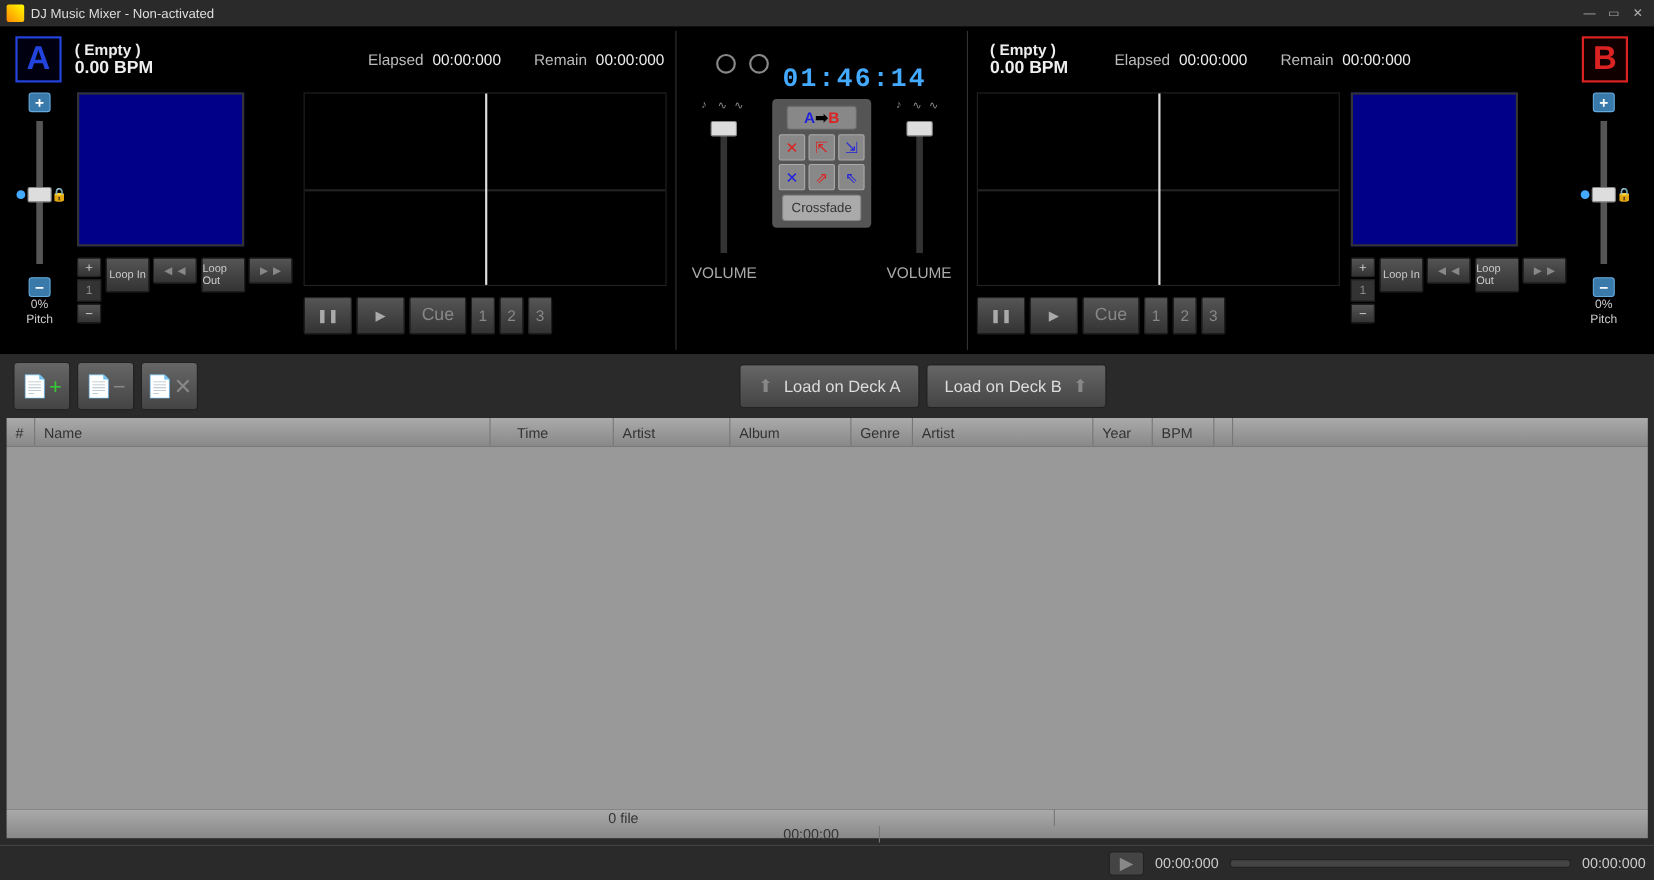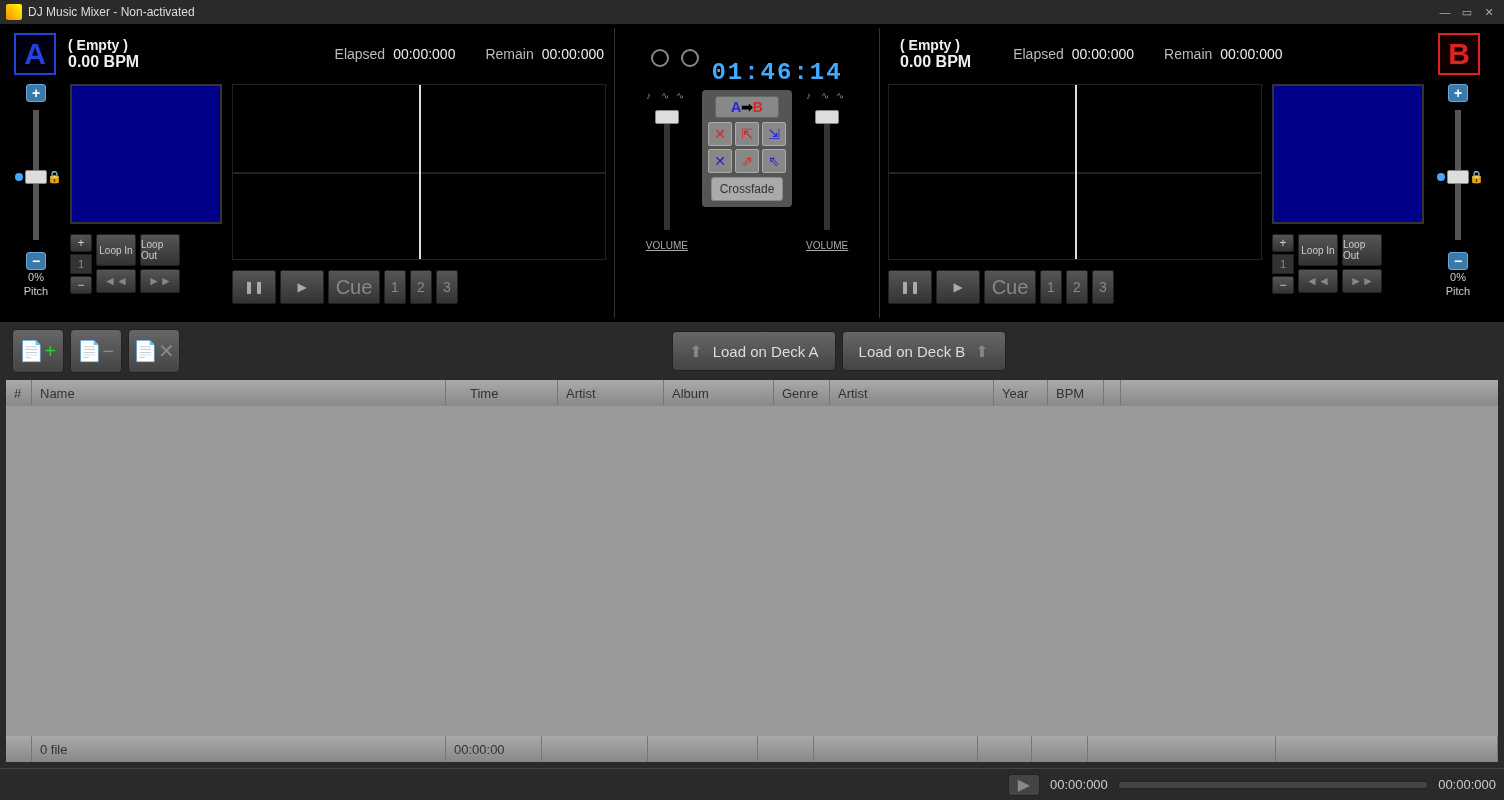--- a/index.html
+++ b/index.html
@@ -37,41 +37,41 @@
 .pitch-label { font-size: 11px; color: #ccc; text-align: center; line-height: 14px; }
 
 .deck-display { width: 152px; height: 140px; background: #000088; border: 2px solid #333; }
 .waveform { flex: 1; height: 140px; background: #000; border: 1px solid #222; position: relative; }
 .waveform-line { position: absolute; left: 50%; top: 0; bottom: 0; width: 2px; background: #ddd; }
 .waveform-mid { position: absolute; left: 0; right: 0; top: 50%; height: 2px; background: #222; }
 
 .deck-controls { display: flex; gap: 4px; margin-top: 6px; flex-wrap: wrap; align-items: flex-start; }
 .ctrl-btn { background: linear-gradient(#555, #333); border: 1px solid #222; color: #aaa; height: 34px; display: flex; align-items: center; justify-content: center; cursor: pointer; font-size: 12px; padding: 0 6px; border-radius: 2px; }
 .ctrl-btn.wide { width: 44px; height: 34px; }
-.ctrl-btn.cue { width: 52px; font-size: 20px; color: #888; text-align: center; }
+.ctrl-btn.cue { width: 52px; font-size: 16px; color: #888; text-align: center; }
 .ctrl-btn.num { width: 22px; font-size: 14px; color: #888; }
-.loop-col { display: flex; flex-direction: column; gap: 3px; }
+.loop-col { display: flex; flex-direction: row; gap: 3px; }
 .loop-btn { width: 40px; height: 32px; background: linear-gradient(#555,#333); border: 1px solid #222; color: #ccc; font-size: 10px; display: flex; flex-direction: column; align-items: center; justify-content: center; line-height: 11px; cursor: pointer; border-radius: 2px; }
 .loop-nav { width: 40px; height: 24px; background: linear-gradient(#555,#333); border: 1px solid #222; color: #888; font-size: 12px; display: flex; align-items: center; justify-content: center; cursor: pointer; border-radius: 2px; }
 .stepper { display: flex; flex-direction: column; gap: 2px; }
 .stepper-btn { width: 22px; height: 18px; background: linear-gradient(#555,#333); border: 1px solid #222; color: #ccc; font-size: 12px; text-align: center; line-height: 16px; cursor: pointer; border-radius: 2px; }
 .stepper-val { width: 22px; height: 20px; background: #333; border: 1px solid #222; color: #888; font-size: 11px; text-align: center; line-height: 18px; }
 
 
 .center-mixer { width: 266px; display: flex; flex-direction: column; align-items: center; border-left: 1px solid #333; border-right: 1px solid #333; padding: 4px 8px; }
 .clock-row { display: flex; align-items: center; gap: 12px; height: 52px; }
 .clock-icon { width: 18px; height: 18px; border: 2px solid #888; border-radius: 50%; position: relative; cursor: pointer; }
 .clock-time { font-family: 'Courier New', monospace; font-size: 24px; color: #4af; font-weight: bold; letter-spacing: 2px; margin-top: 28px; }
 .mixer-body { display: flex; gap: 14px; margin-top: 6px; align-items: flex-start; }
 .vol-col { display: flex; flex-direction: column; align-items: center; }
 .vol-icons { display: flex; gap: 3px; margin-bottom: 4px; }
 .vol-icon { width: 12px; height: 12px; color: #888; font-size: 10px; }
 .vol-track { width: 6px; height: 120px; background: #333; position: relative; margin: 4px 0; }
 .vol-thumb { width: 24px; height: 14px; background: #ddd; border: 1px solid #888; position: absolute; left: -9px; top: 0; border-radius: 2px; }
-.vol-label { font-size: 10px; color: #aaa; margin-top: 6px; text-decoration: underline; }
+.vol-label { font-size: 14px; color: #aaa; margin-top: 6px; }
 .crossfade-panel { display: flex; flex-direction: column; align-items: center; gap: 4px; background: #555; padding: 6px; border-radius: 4px; }
 .ab-btn { width: 64px; height: 22px; background: #888; border: 1px solid #666; display: flex; align-items: center; justify-content: center; font-size: 14px; font-weight: bold; cursor: pointer; border-radius: 3px; }
 .ab-a { color: #22d; } .ab-arrow { color: #000; } .ab-b { color: #d22; }
 .xf-grid { display: grid; grid-template-columns: repeat(3, 24px); gap: 3px; }
 .xf-cell { width: 24px; height: 24px; background: #888; border: 1px solid #aaa; display: flex; align-items: center; justify-content: center; font-size: 14px; cursor: pointer; border-radius: 2px; }
 .xf-cell.red { color: #d22; } .xf-cell.blue { color: #22d; }
 .crossfade-btn { width: 72px; height: 24px; background: #aaa; border: 1px solid #888; color: #333; font-size: 12px; cursor: pointer; border-radius: 3px; }
 
 
 .tabs-row { display: flex; align-items: center; gap: 10px; padding: 8px 12px; background: #2a2a2a; height: 48px; border-top: 1px solid #555; border-bottom: 1px solid #222; }
@@ -86,21 +86,21 @@
 .file-btn { width: 52px; height: 44px; background: linear-gradient(#666,#444); border: 1px solid #222; display: flex; align-items: center; justify-content: center; cursor: pointer; border-radius: 4px; font-size: 20px; }
 .toolbar-spacer { flex: 1; }
 .load-deck-btn { height: 40px; padding: 0 16px; background: linear-gradient(#666,#444); border: 1px solid #222; color: #ddd; font-size: 15px; display: flex; align-items: center; gap: 10px; cursor: pointer; border-radius: 4px; }
 .load-icon { font-size: 16px; color: #888; }
 
 
 .table-wrap { flex: 1; padding: 0 6px 6px; display: flex; flex-direction: column; }
 .table-header { display: flex; background: linear-gradient(#aaa, #888); height: 26px; align-items: center; color: #333; font-size: 13px; }
 .th { padding: 0 8px; border-right: 1px solid #777; height: 100%; display: flex; align-items: center; }
 .table-body { flex: 1; background: #999; }
-.table-footer { display: flex; background: linear-gradient(#aaa,#888); height: 26px; align-items: center; color: #333; font-size: 13px; }
+.table-footer { display: flex; background: linear-gradient(#aaa,#888); height: 26px; align-items: center; color: #333; font-size: 13px; flex-direction: column; }
 .tf { padding: 0 8px; border-right: 1px solid #777; height: 100%; display: flex; align-items: center; }
 
 
 .bottom-bar { height: 32px; background: #2a2a2a; border-top: 1px solid #444; display: flex; align-items: center; gap: 10px; padding: 0 8px; }
 .play-main { width: 32px; height: 22px; background: #444; border: 1px solid #222; color: #888; display: flex; align-items: center; justify-content: center; cursor: pointer; border-radius: 3px; margin-left: 1000px; }
 .time-display { color: #ccc; font-size: 13px; }
 .progress-track { flex: 1; height: 8px; background: #444; border: 1px solid #222; border-radius: 3px; }
 </style>
 </head>
 <body>

